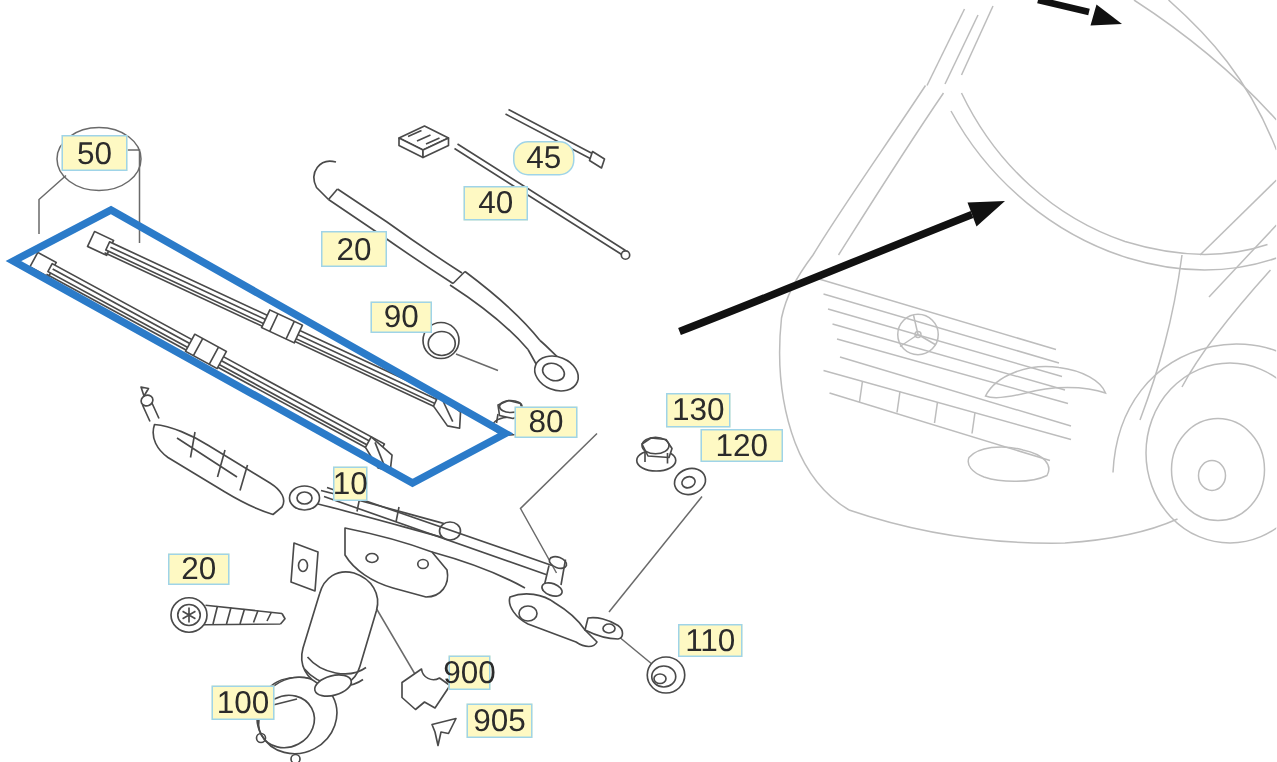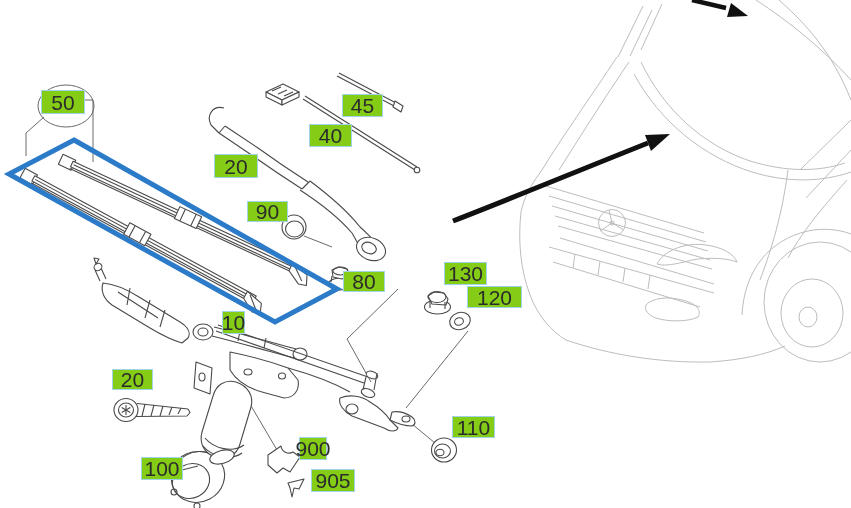--- a/index.html
+++ b/index.html
@@ -1,20 +1,20 @@
 <!DOCTYPE html>
 <html><head>
 <meta charset="utf-8">
 <style>
   html,body{margin:0;padding:0;background:#ffffff;}
   #stage{position:relative;width:851px;height:508px;background:#fff;overflow:hidden;
          font-family:"Liberation Sans", sans-serif;}
   #art{position:absolute;left:0;top:0;}
   .callout{position:absolute;display:flex;align-items:center;justify-content:center;
-           background:#84cc16;border:1px solid #9fd4e8;color:#2b2b2b;
+           background:#fef9c3;border:1px solid #9fd4e8;color:#2b2b2b;
            font-size:21px;line-height:1;font-family:"Liberation Sans", sans-serif;
            box-sizing:border-box;cursor:pointer;}
 </style>
 </head>
 <body>
 
 <div id="stage">
 
 <svg id="art" width="851" height="508" viewBox="0 0 851 508">
 
@@ -225,21 +225,21 @@
       <ellipse cx="406" cy="419" rx="4" ry="3" fill="none"></ellipse>
     </g>
   </g>
 
   <polygon points="74,140 337,289 275,322 9,174" fill="none" stroke="#2b7bc9" stroke-width="5" stroke-linejoin="miter"></polygon>
 </svg>
 
   <div class="callout" style="left:41px;top:90px;width:44px;height:24px;">50</div>
   <div class="callout" style="left:214px;top:154px;width:44px;height:24px;">20</div>
   <div class="callout" style="left:309px;top:124px;width:43px;height:23px;">40</div>
-  <div class="callout" style="left:342px;top:94px;width:41px;height:23px;">45</div>
+  <div class="callout" style="left:342px;top:94px;width:41px;height:23px;border-radius:10px;">45</div>
   <div class="callout" style="left:247px;top:201px;width:41px;height:21px;">90</div>
   <div class="callout" style="left:343px;top:271px;width:42px;height:21px;">80</div>
   <div class="callout" style="left:222px;top:311px;width:23px;height:23px;">10</div>
   <div class="callout" style="left:444px;top:262px;width:43px;height:23px;">130</div>
   <div class="callout" style="left:467px;top:286px;width:55px;height:22px;">120</div>
   <div class="callout" style="left:452px;top:416px;width:43px;height:22px;">110</div>
   <div class="callout" style="left:112px;top:369px;width:41px;height:21px;">20</div>
   <div class="callout" style="left:141px;top:457px;width:42px;height:23px;">100</div>
   <div class="callout" style="left:299px;top:437px;width:28px;height:23px;">900</div>
   <div class="callout" style="left:311px;top:469px;width:44px;height:23px;">905</div>

